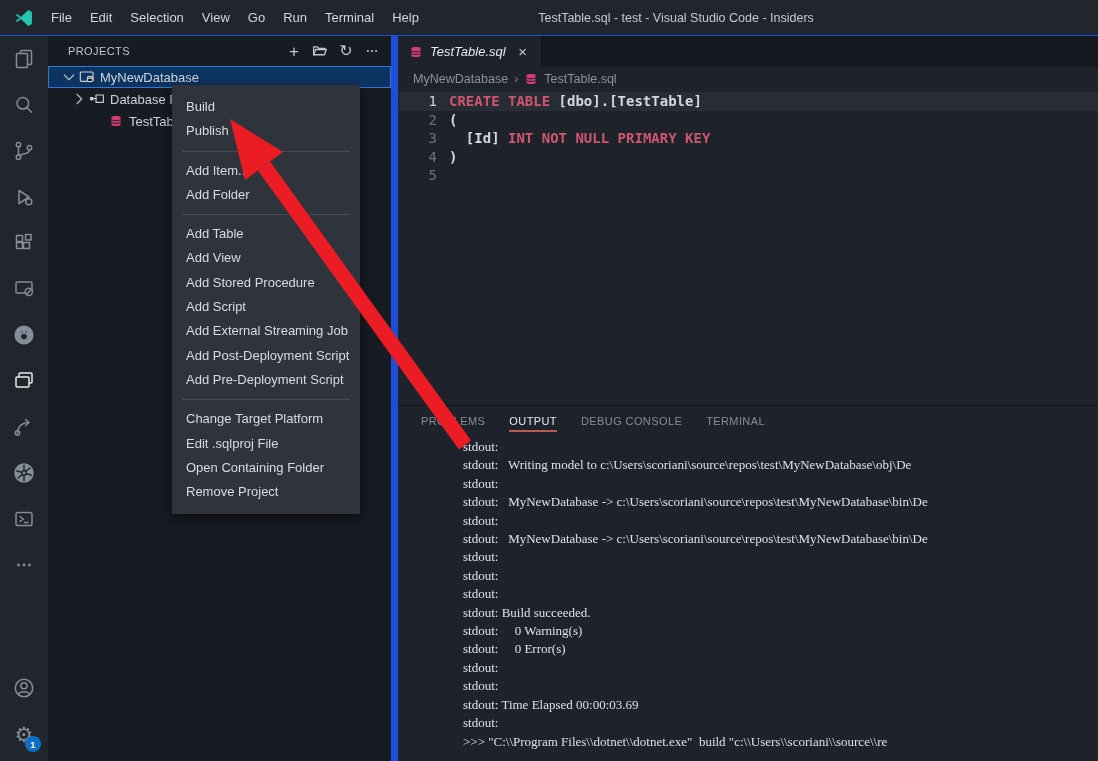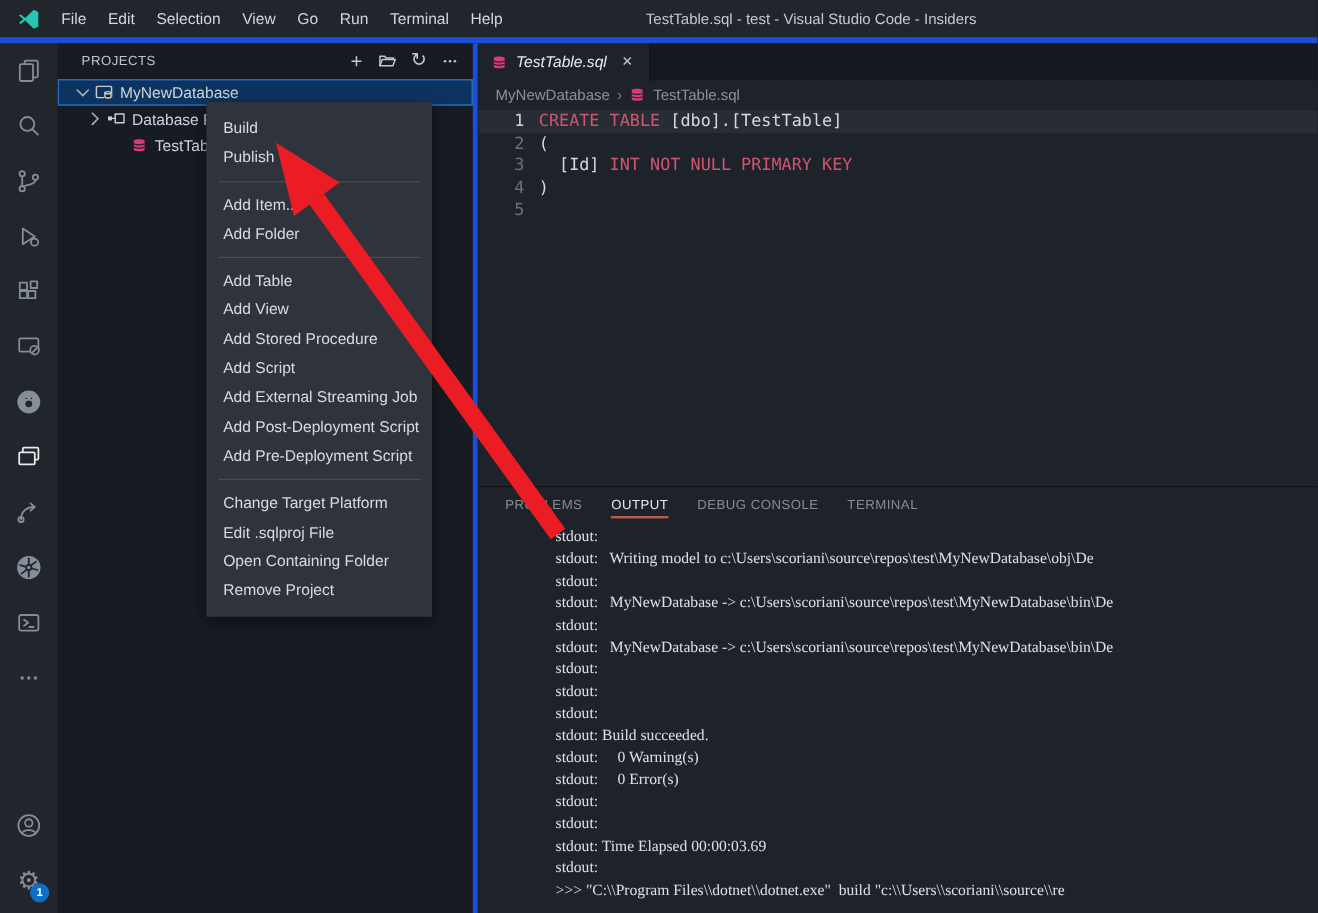--- a/index.html
+++ b/index.html
@@ -1,35 +1,35 @@
 <!DOCTYPE html>
 <html><head>
 <meta charset="utf-8">
 <style>
   * { margin:0; padding:0; box-sizing:border-box; }
   html,body { width:1098px; height:761px; overflow:hidden; }
   body { position:relative; background:#1e232b; font-family:"Liberation Sans",sans-serif; color:#d5d9df; }
 
   
-  .titlebar { position:absolute; left:0; top:0; width:1098px; height:36px; background:#21252c; border-bottom:5px solid #1d4ed8; display:flex; align-items:center; z-index:5; }
+  .titlebar { position:absolute; left:0; top:0; width:1098px; height:36px; background:#21252c; border-bottom:1px solid #1d4ed8; display:flex; align-items:center; z-index:5; }
   .logo { width:22px; height:22px; margin-left:13px; display:flex; align-items:center; justify-content:center; }
   .menus { display:flex; margin-left:7px; }
   .menu-item { padding:0 9px; font-size:13px; color:#d3d6dc; line-height:36px; cursor:default; }
   .wintitle { position:absolute; left:676px; transform:translateX(-50%); font-size:12.5px; color:#c6c9cf; white-space:nowrap; }
 
   
   .activitybar { position:absolute; left:0; top:36px; width:48px; height:725px; background:#21252c; display:flex; flex-direction:column; justify-content:space-between; z-index:4; }
   .act-group { display:flex; flex-direction:column; }
   .act-item { width:48px; height:46px; display:flex; align-items:center; justify-content:center; color:#868d98; position:relative; }
   .act-item.active { color:#e8eaec; }
   .act-item .glyph { font-size:21px; line-height:1; }
   .badge { position:absolute; right:7px; bottom:5px; min-width:16px; height:16px; border-radius:8px; background:var(--badge,#0d6fc8); color:#fff; font-size:9.5px; display:flex; align-items:center; justify-content:center; font-weight:bold; }
 
   
-  .sidebar { position:absolute; left:48px; top:36px; width:350px; height:725px; background:#171b22; border-right:4px solid #1d4ed8; z-index:3; }
+  .sidebar { position:absolute; left:48px; top:36px; width:350px; height:725px; background:#171b22; border-right:7px solid #1d4ed8; z-index:3; }
   .sidebar-header { height:30px; display:flex; align-items:center; padding:0 10px 0 20px; }
   .sidebar-title { font-size:11px; letter-spacing:.4px; color:#c0c4cb; flex:1; }
   .sidebar-actions { display:flex; align-items:center; gap:8px; color:#c2c7cf; }
   .sb-act { width:18px; height:18px; display:flex; align-items:center; justify-content:center; font-size:15px; }
   .tree-row { height:22px; display:flex; align-items:center; font-size:13px; color:#cfd3d9; border:1px solid transparent; }
   .tree-row.selected { background:var(--selection-bg,#0d3461); border:1px solid var(--selection-border,#3078d4); }
   .tree-chevron { width:16px; height:16px; display:flex; align-items:center; justify-content:center; color:#aeb4bc; flex:none; }
   .tree-icon { width:16px; height:16px; margin:0 5px 0 2px; display:flex; align-items:center; justify-content:center; flex:none; }
   .tree-label { white-space:nowrap; }
 
@@ -40,21 +40,21 @@
   .tab .tab-label { font-size:13px; font-style:italic; color:#e6e8ec; margin-left:7px; }
   .tab-close { margin-left:9px; color:#c5c8ce; font-size:15px; width:16px; text-align:center; }
   .breadcrumb { height:24px; display:flex; align-items:center; padding-left:14px; font-size:12.5px; color:#8b919b; gap:6px; }
   .crumb-sep { color:#7a8089; }
   .bc-icon { display:flex; align-items:center; }
   .code { position:relative; font-family:"DejaVu Sans Mono",monospace; font-size:14px; line-height:18.5px; padding-top:1px; }
   .code-row { display:flex; height:18.5px; }
   .code-row.active-line { background:#272c35; }
   .ln { width:50px; text-align:right; padding-right:12px; color:#6b7280; flex:none; user-select:none; }
   .active-line .ln { color:#ccd2da; }
-  .lc { white-space:pre; }
+  .lc { white-space:pre;font-weight:bold; }
   .tok-kw { color:var(--keyword,#d0566e); }
   .tok-pl { color:#d5d9df; }
 
   
   .panel { position:absolute; left:399px; top:405px; width:699px; height:356px; background:#1e232b; border-top:1px solid #101318; }
   .panel-tabs { height:30px; display:flex; align-items:center; padding-left:22px; gap:24px; }
   .panel-tab { font-size:11px; letter-spacing:.4px; color:#878d97; position:relative; height:30px; line-height:30px; }
   .panel-tab.active { color:#e6e9ed; }
   .panel-tab.active::after { content:""; position:absolute; left:0; right:0; bottom:4px; height:2px; background:var(--output-tab-underline,#b85c4e); }
   .output { padding:2px 0 0 64px; font-family:Liberation Serif, serif; font-size:13px; line-height:18.4px; color:#dce1e7; overflow:hidden; height:324px; }

